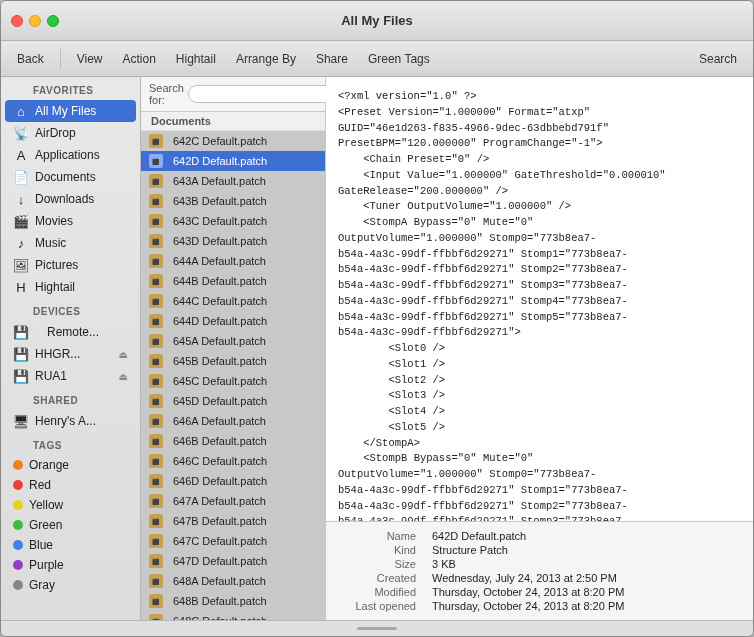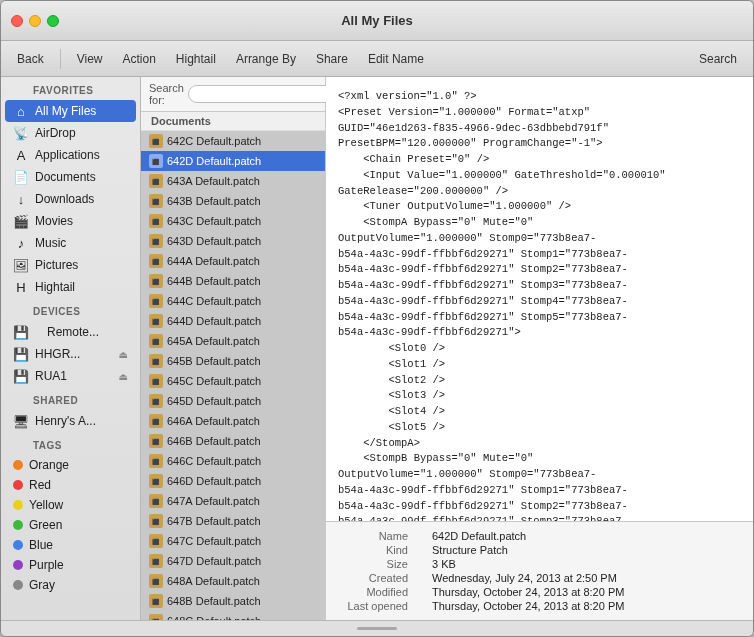--- a/index.html
+++ b/index.html
@@ -188,21 +188,21 @@
       border-bottom: 1px solid #ddd;
     }
     .file-list {
       flex: 1;
       overflow-y: auto;
     }
     .file-item {
       display: flex;
       align-items: center;
       padding: 3px 8px;
-      gap: 4px;
+      gap: 10px;
       cursor: pointer;
       font-size: 11px;
       color: #222;
     }
     .file-item.selected {
       background: #3d6fd4;
       color: white;
     }
     .file-icon {
       width: 14px;
@@ -243,21 +243,21 @@
       color: #333;
     }
     .file-info-table {
       display: grid;
       grid-template-columns: 90px 1fr;
       row-gap: 2px;
     }
     .file-info-label {
       text-align: right;
       color: #666;
-      padding-right: 24px;
+      padding-right: 16px;
     }
     .file-info-value {
       color: #222;
     }
     .scrollbar-thumb {
       width: 3px;
       background: rgba(0,0,0,0.25);
       border-radius: 2px;
       margin: 0 auto;
     }
@@ -286,21 +286,21 @@
   </div>
 
   <div class="toolbar">
     <div class="toolbar-btn">Back</div>
     <div class="toolbar-separator"></div>
     <div class="toolbar-btn">View</div>
     <div class="toolbar-btn">Action</div>
     <div class="toolbar-btn">Hightail</div>
     <div class="toolbar-btn">Arrange By</div>
     <div class="toolbar-btn">Share</div>
-    <div class="toolbar-btn">Edit Name</div>
+    <div class="toolbar-btn">Green Tags</div>
     <div class="toolbar-search">
       <div class="toolbar-btn">Search</div>
     </div>
   </div>
 
   <div class="main-area">
 
     <div class="sidebar">
       <div class="sidebar-section-header">FAVORITES</div>
 

